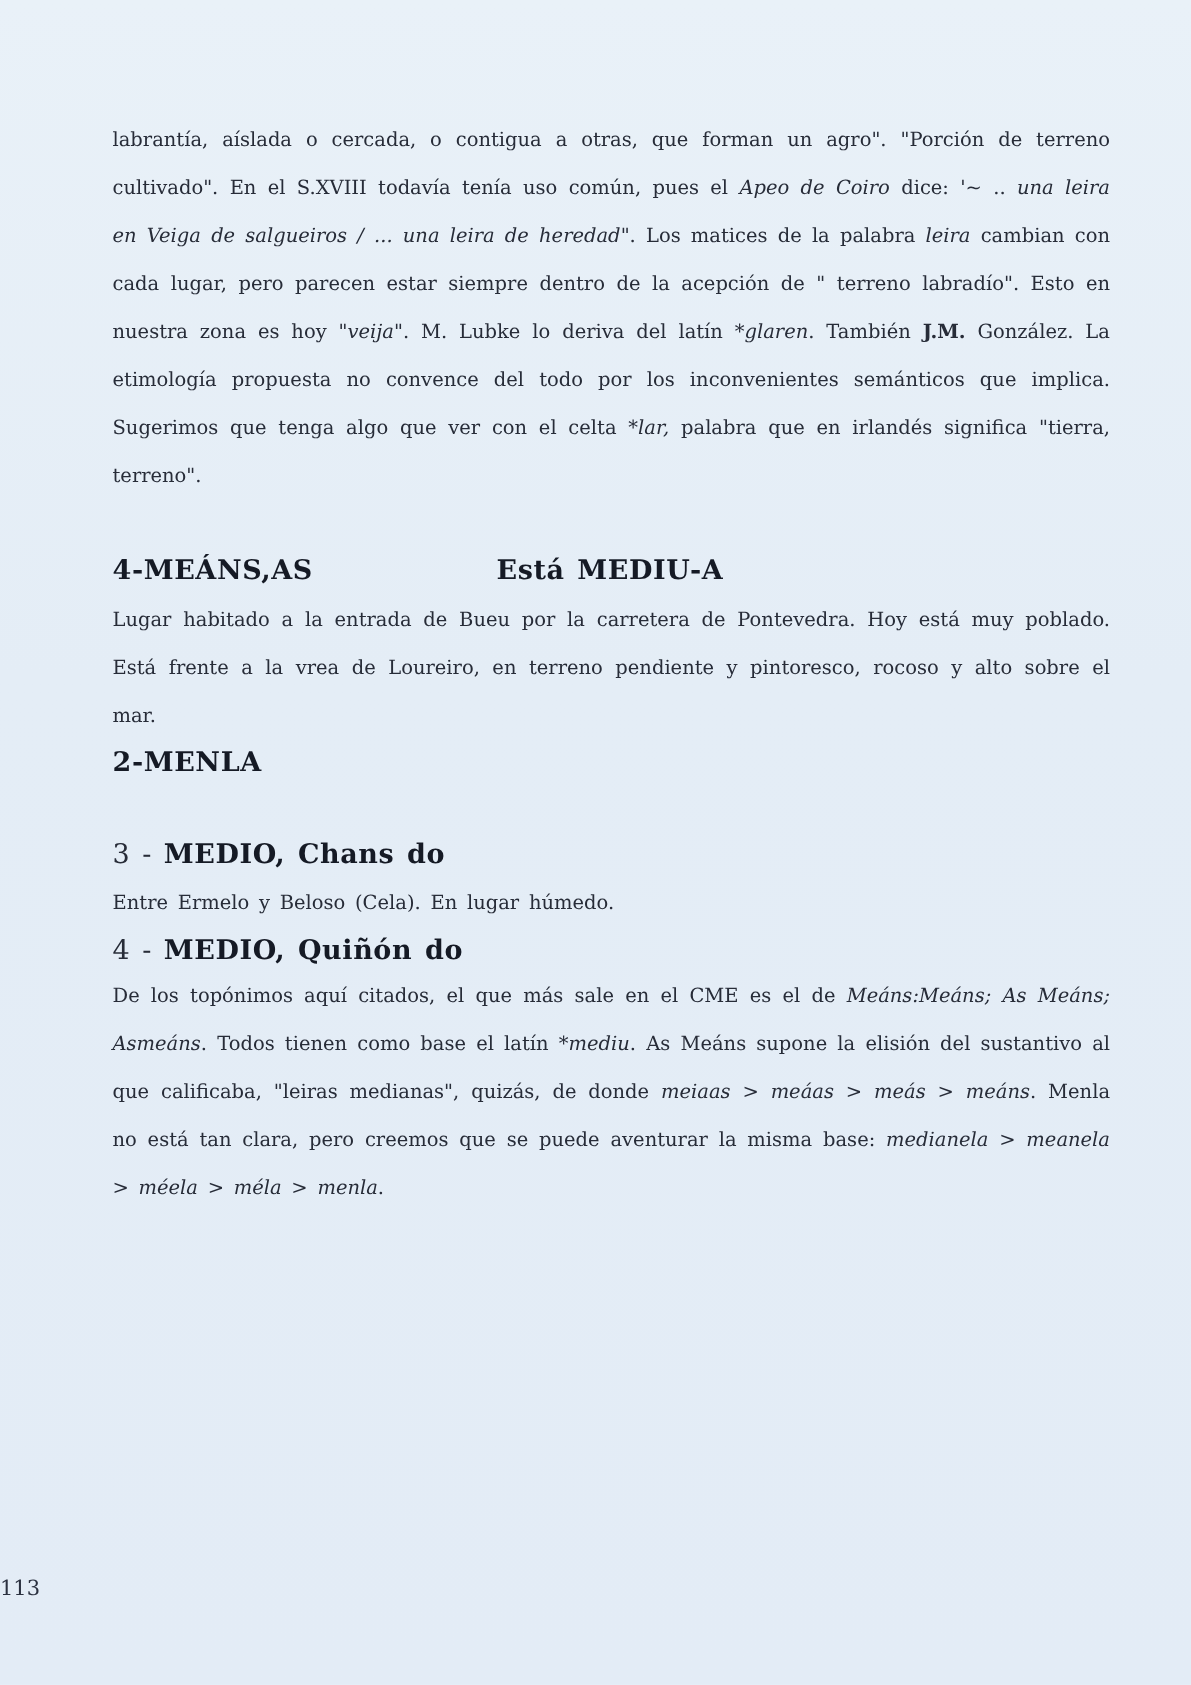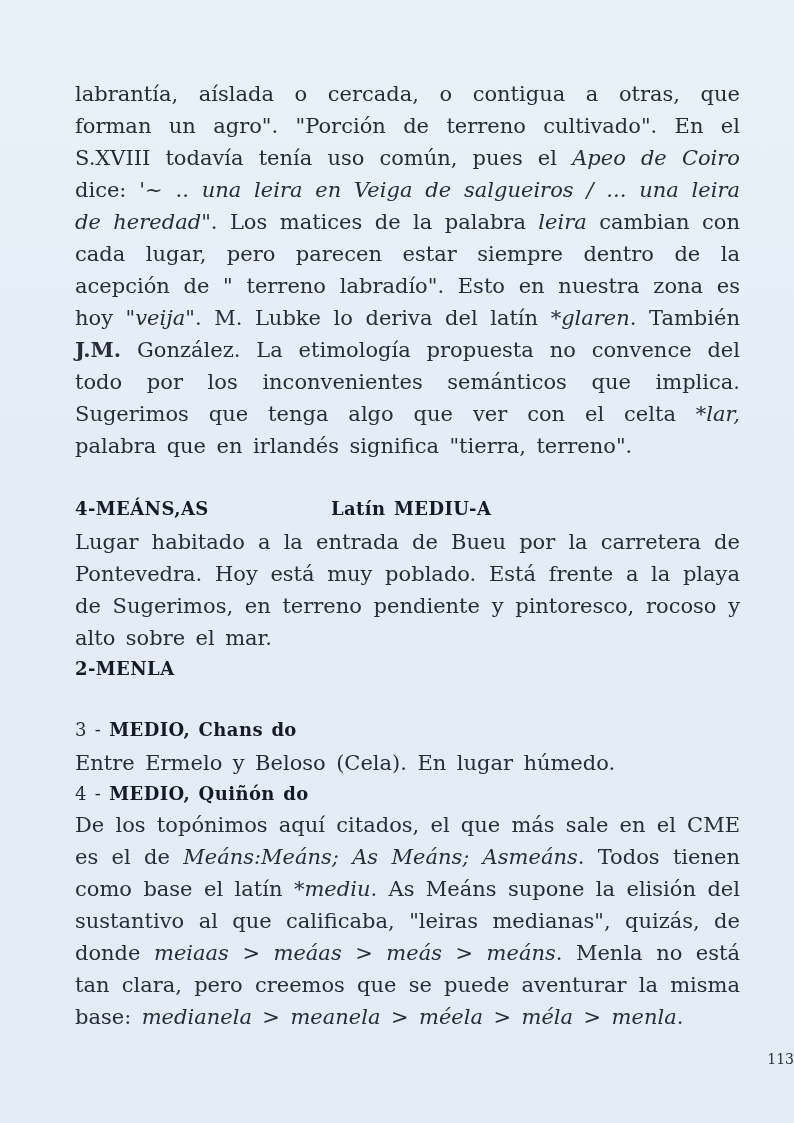--- a/index.html
+++ b/index.html
@@ -12,21 +12,21 @@
     width: 794px;
     height: 1123px;
     box-sizing: border-box;
     background: linear-gradient(180deg, #e9f1f8 0%, #e4edf6 40%, #e3ecf6 100%);
     padding: 78px 54px 0 75px;
     font-family: "DejaVu Serif", "Liberation Serif", serif;
     color: #272c38;
     overflow: hidden;
   }
   .body-text {
-    font-size: 21px;
+    font-size: 13px;
     line-height: 32px;
     text-align: justify;
     word-spacing: 0.18em;
     margin: 0;
   }
   .body-text em {
     font-style: italic;
   }
   .body-text .b {
     font-weight: bold;
@@ -51,34 +51,34 @@
   .mt-h1 { margin-top: 32px; }
   .mt-body { margin-top: 2px; }
   .mt-h2 { }
   .mt-h3 { margin-top: 31px; }
   .mt-h4 { }
   .page-number {
     position: absolute;
     left: 0;
     right: 0;
     bottom: 56px;
-    text-align: right;
+    text-align: left;
     font-size: 14px;
     color: #2b3140;
   }
 </style>
 </head>
 <body>
 
 <div class="page">
 
   <p class="body-text"><span>labrantía,  aíslada o cercada,  o contigua a otras, que forman un  agro".  "Porción de terreno  cultivado".  En  el S.XVIII todavía tenía uso  común, pues el </span><em>Apeo de Coiro</em><span> dice:  '~ .. </span><em>una leira en  Veiga de salgueiros / ... una leira de heredad</em><span>". Los matices  de la palabra </span><em>leira</em><span> cambian con  cada lugar, pero parecen estar siempre dentro de la acepción de " terreno labradío".  Esto en nuestra zona es hoy </span><em>"veija"</em><span>. M.  Lubke lo deriva del  latín  </span><em>*glaren</em><span>. También </span><span class="b">J.M.</span><span>  González.  La  etimología propuesta no convence del todo por  los inconvenientes semánticos que implica.  Sugerimos que tenga  algo  que  ver  con  el  celta  </span><em>*lar,</em><span> palabra  que  en  irlandés  significa "tierra, terreno".</span></p>
 
-  <h2 class="sec-heading mt-h1"><span class="h-left">4-MEÁNS,AS</span><span>Latín MEDIU-A</span></h2>
-  <p class="body-text mt-body">Lugar habitado  a la entrada de Bueu por la carretera de Pontevedra.  Hoy está muy poblado.   Está frente a la playa de  Sugerimos, en  terreno pendiente y pintoresco, rocoso y alto sobre el mar.</p>
+  <h2 class="sec-heading mt-h1"><span class="h-left">4-MEÁNS,AS</span><span>Está MEDIU-A</span></h2>
+  <p class="body-text mt-body">Lugar habitado  a la entrada de Bueu por la carretera de Pontevedra.  Hoy está muy poblado.   Está frente a la vrea de  Loureiro, en  terreno pendiente y pintoresco, rocoso y alto sobre el mar.</p>
 
   <h2 class="sec-heading mt-h2"><span>2-MENLA</span></h2>
 
   <h2 class="sec-heading mt-h3"><span class="h-num">3 - </span><span>MEDIO, Chans do</span></h2>
   <p class="body-text mt-body">Entre Ermelo y Beloso (Cela).  En  lugar húmedo.</p>
 
   <h2 class="sec-heading mt-h4"><span class="h-num">4 - </span><span>MEDIO, Quiñón do</span></h2>
 
   <p class="body-text"><span>De  los topónimos aquí citados, el que  más  sale  en  el CME  es  el de </span><em>Meáns:Meáns; As Meáns; Asmeáns</em><span>. Todos tienen como base el latín </span><em>*mediu</em><span>. As Meáns supone la  elisión del  sustantivo al  que calificaba, "leiras medianas",  quizás, de  donde </span><em>meiaas &gt; meáas &gt; meás &gt; meáns</em><span>. Menla no  está tan  clara,  pero creemos que se puede aventurar la misma base:  </span><em>medianela &gt; meanela &gt; méela &gt; méla &gt; menla</em><span>.</span></p>
 

